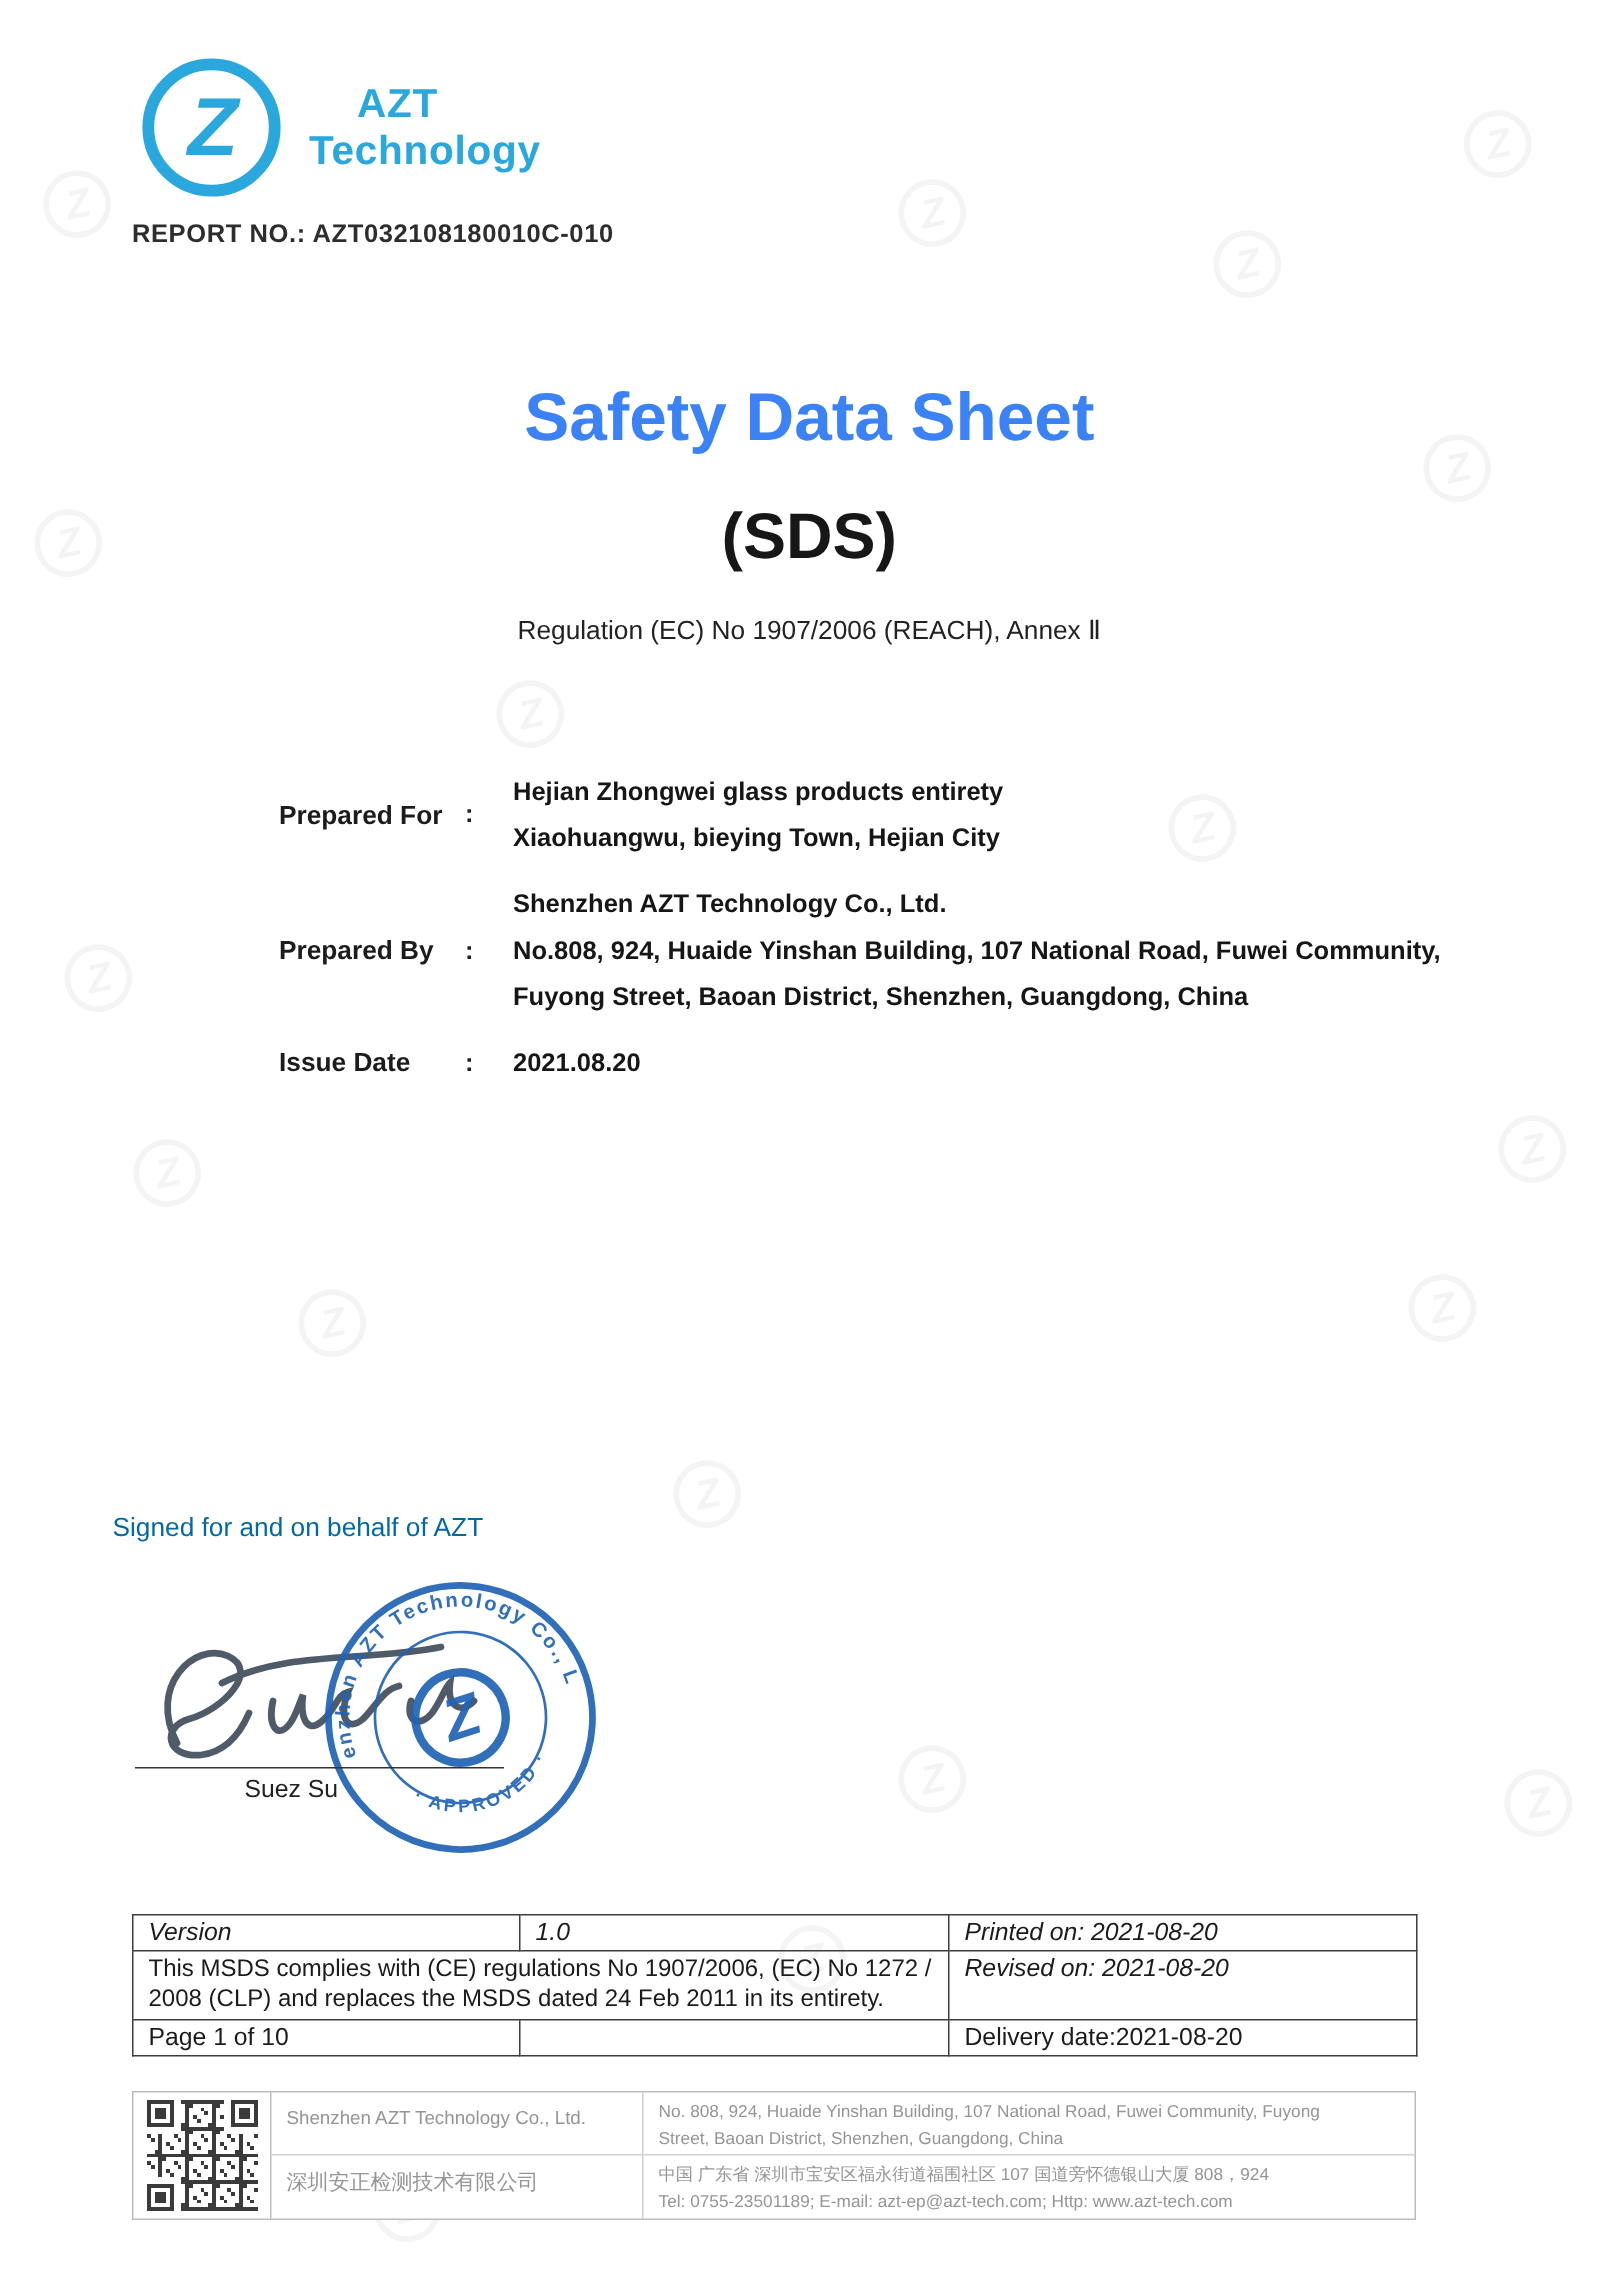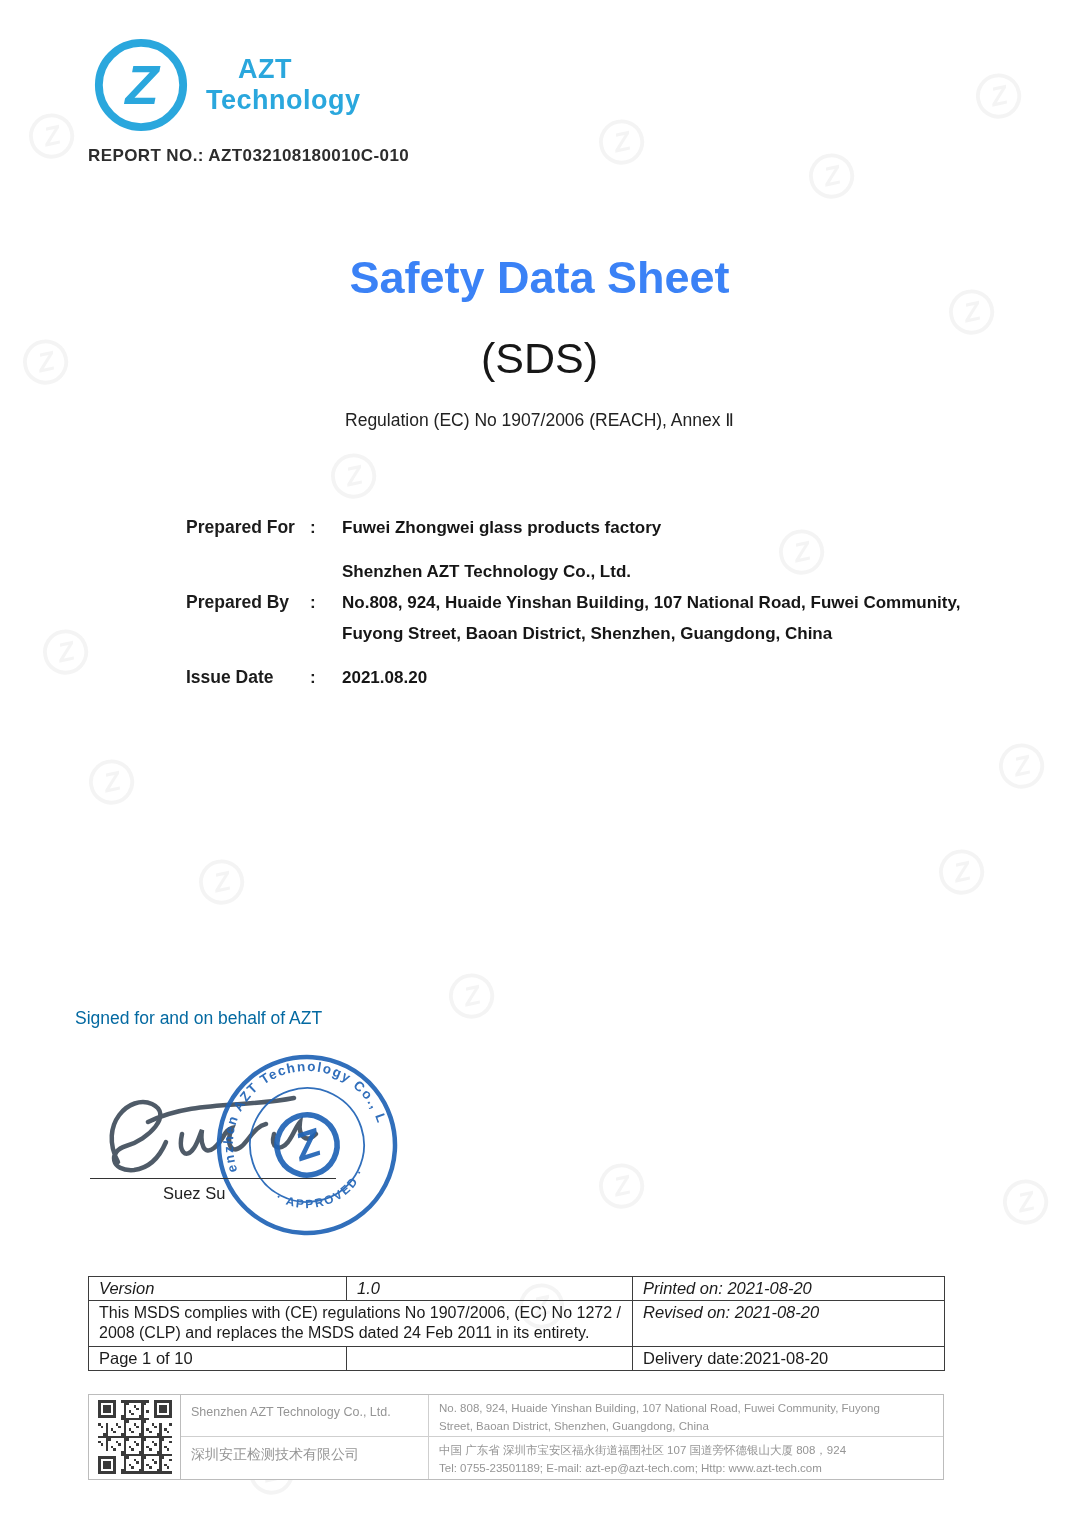--- a/index.html
+++ b/index.html
@@ -17,21 +17,21 @@
 
   
   .header{ position:absolute; top:36px; left:92px; display:flex; align-items:center; gap:16px; }
   .logo-svg{ width:98px; height:98px; color:#2aa7dd; }
   .logo-text{ color:#2aa7dd; font-weight:bold; font-size:27px; line-height:31px; letter-spacing:.5px; }
   .logo-text .l1{ padding-left:32px; }
 
   .report-no{ position:absolute; top:146px; left:88px; font-size:17px; font-weight:600; color:#2d2d2d; letter-spacing:.4px; }
 
   .title{ position:absolute; top:252px; left:0; width:100%; text-align:center; font-size:45px; font-weight:bold; color:#3b82f6; }
-  .subtitle{ position:absolute; top:334px; left:0; width:100%; text-align:center; font-size:43px; font-weight:normal; color:#171717; }
+  .subtitle{ position:absolute; top:334px; left:0; width:100%; text-align:center; font-size:43px; font-weight:bold; color:#171717; }
   .regulation{ position:absolute; top:410px; left:0; width:100%; text-align:center; font-size:17.5px; font-weight:500; color:#222; }
 
   
   .info{ position:absolute; top:512px; left:152px; width:870px; }
   .info-row{ display:grid; grid-template-columns:158px 32px 1fr; margin-bottom:13px; }
   .info-label{ font-weight:bold; font-size:17.5px; align-self:center; color:#1c1c1c;margin-left:34px; }
   .info-colon{ font-weight:bold; font-size:17px; align-self:center; }
   .info-values{ font-weight:bold; font-size:17px; line-height:31px; color:#161616; }
 
   
@@ -143,21 +143,22 @@
 
   <div class="title">Safety Data Sheet</div>
   <div class="subtitle">(SDS)</div>
   <div class="regulation">Regulation (EC) No 1907/2006 (REACH), Annex Ⅱ</div>
 
   <div class="info">
     <div class="info-row">
       <div class="info-label">Prepared For</div>
       <div class="info-colon">:</div>
       <div class="info-values">
-        <div>Fuwei Zhongwei glass products factory</div>
+        <div>Hejian Zhongwei glass products entirety</div>
+        <div>Xiaohuangwu, bieying Town, Hejian City</div>
       </div>
     </div>
 
     <div class="info-row">
       <div class="info-label">Prepared By</div>
       <div class="info-colon">:</div>
       <div class="info-values">
         <div>Shenzhen AZT Technology Co., Ltd.</div>
         <div>No.808, 924, Huaide Yinshan Building, 107 National Road, Fuwei Community,</div>
         <div>Fuyong Street, Baoan District, Shenzhen, Guangdong, China</div>

